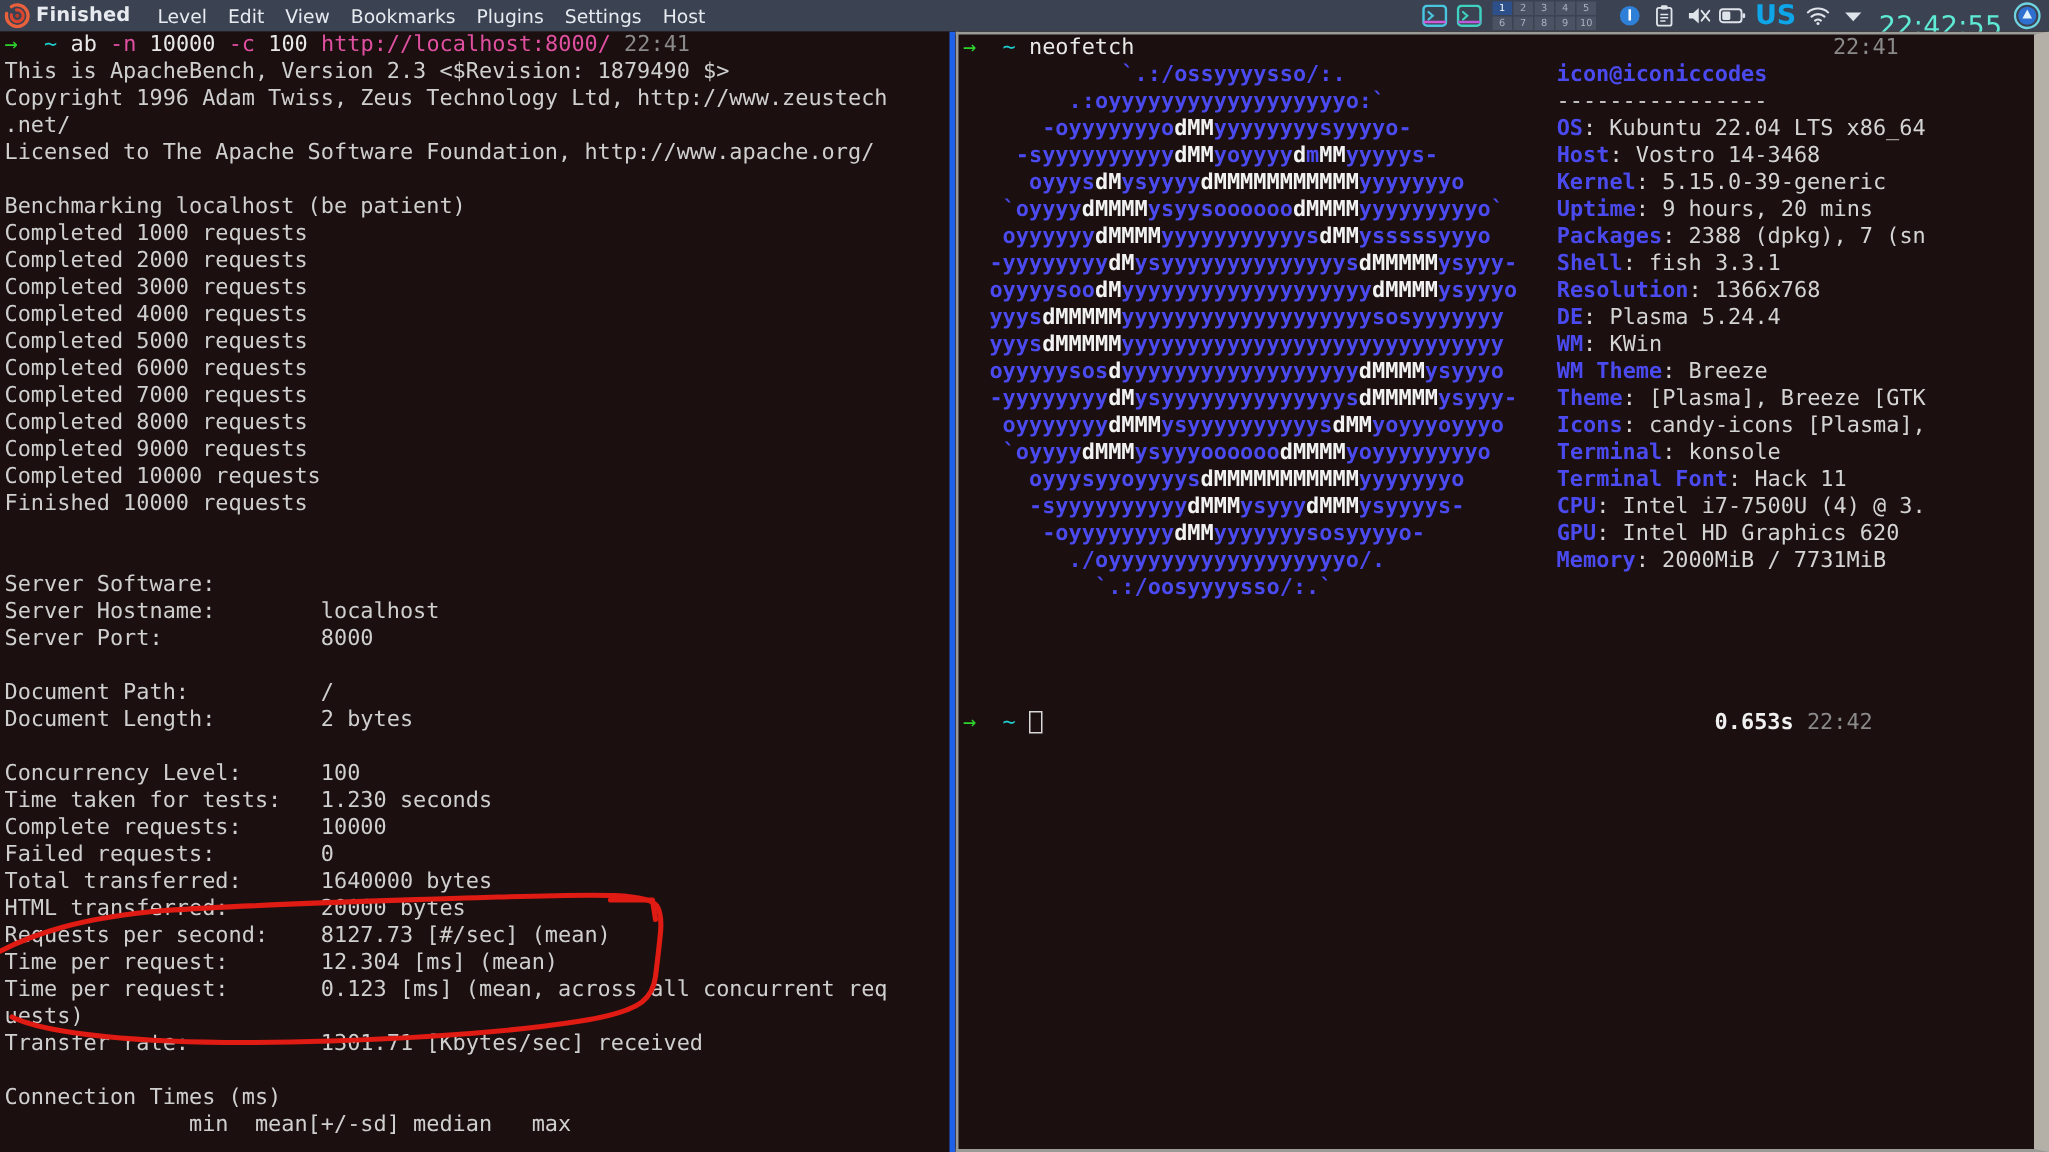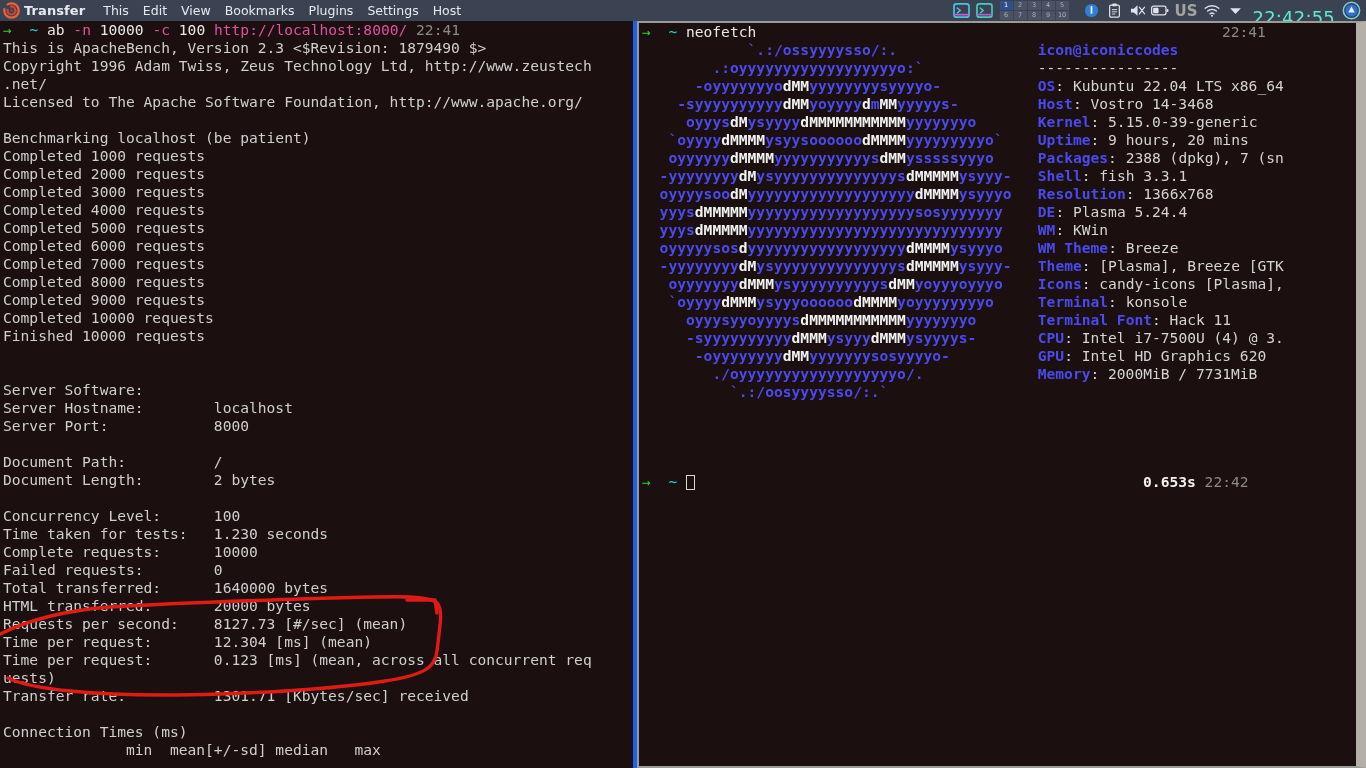--- a/index.html
+++ b/index.html
@@ -30,21 +30,21 @@
   #pager {
     display: grid; grid-template-columns: repeat(5, 13px); grid-template-rows: 9px 9px;
     gap: 1px; margin: 0 4px;
   }
   .pager-cell {
     background: #4a5263; color: #aab1bf;
     font-size: 6.5px; line-height: 9px; text-align: center;
     font-family: "DejaVu Sans", sans-serif;
   }
   .pager-cell.active { background: #2d4f8a; color: #ffffff; }
-  #kbd-layout { font-size: 15px; font-weight: bold; color: #a3a3a3; margin: 0 3px;
+  #kbd-layout { font-size: 18px; font-weight: bold; color: #0ea5e9; margin: 0 3px;
                 font-family: "DejaVu Sans", "Liberation Sans", sans-serif; }
   #tray-clock { font-size: 18px; color: #5eead4; margin: 13px 5px 0 6px;
                 font-family: "DejaVu Sans", "Liberation Sans", sans-serif; letter-spacing: .2px; }
 
   
   #panes { position: absolute; left: 0; top: 21px; width: 1366px; height: 747px; }
 
   .pane { position: absolute; top: 0; height: 747px; overflow: hidden; }
   #pane-left  { left: 0;   width: 637px; }
   #pane-right { left: 637px; width: 729px; }
@@ -99,23 +99,23 @@
 </style>
 </head>
 <body>
 
 <div id="menubar">
   <svg id="app-icon" viewBox="0 0 24 24">
     <circle cx="12" cy="12" r="10.2" fill="none" stroke="#e8603c" stroke-width="3.2" stroke-dasharray="34 8" stroke-linecap="round"></circle>
     <circle cx="12" cy="12" r="5.6" fill="none" stroke="#d9452f" stroke-width="3" stroke-dasharray="18 7" stroke-linecap="round"></circle>
     <circle cx="12" cy="12" r="1.9" fill="#b93a28"></circle>
   </svg>
-  <span id="app-title">Transfer</span>
-
-  <span class="menu-item">This</span>
+  <span id="app-title">Finished</span>
+
+  <span class="menu-item">Level</span>
   <span class="menu-item">Edit</span>
   <span class="menu-item">View</span>
   <span class="menu-item">Bookmarks</span>
   <span class="menu-item">Plugins</span>
   <span class="menu-item">Settings</span>
   <span class="menu-item">Host</span>
 
   <div id="tray">
     <span class="tray-ico">
       <svg width="17" height="15" viewBox="0 0 20 18">

